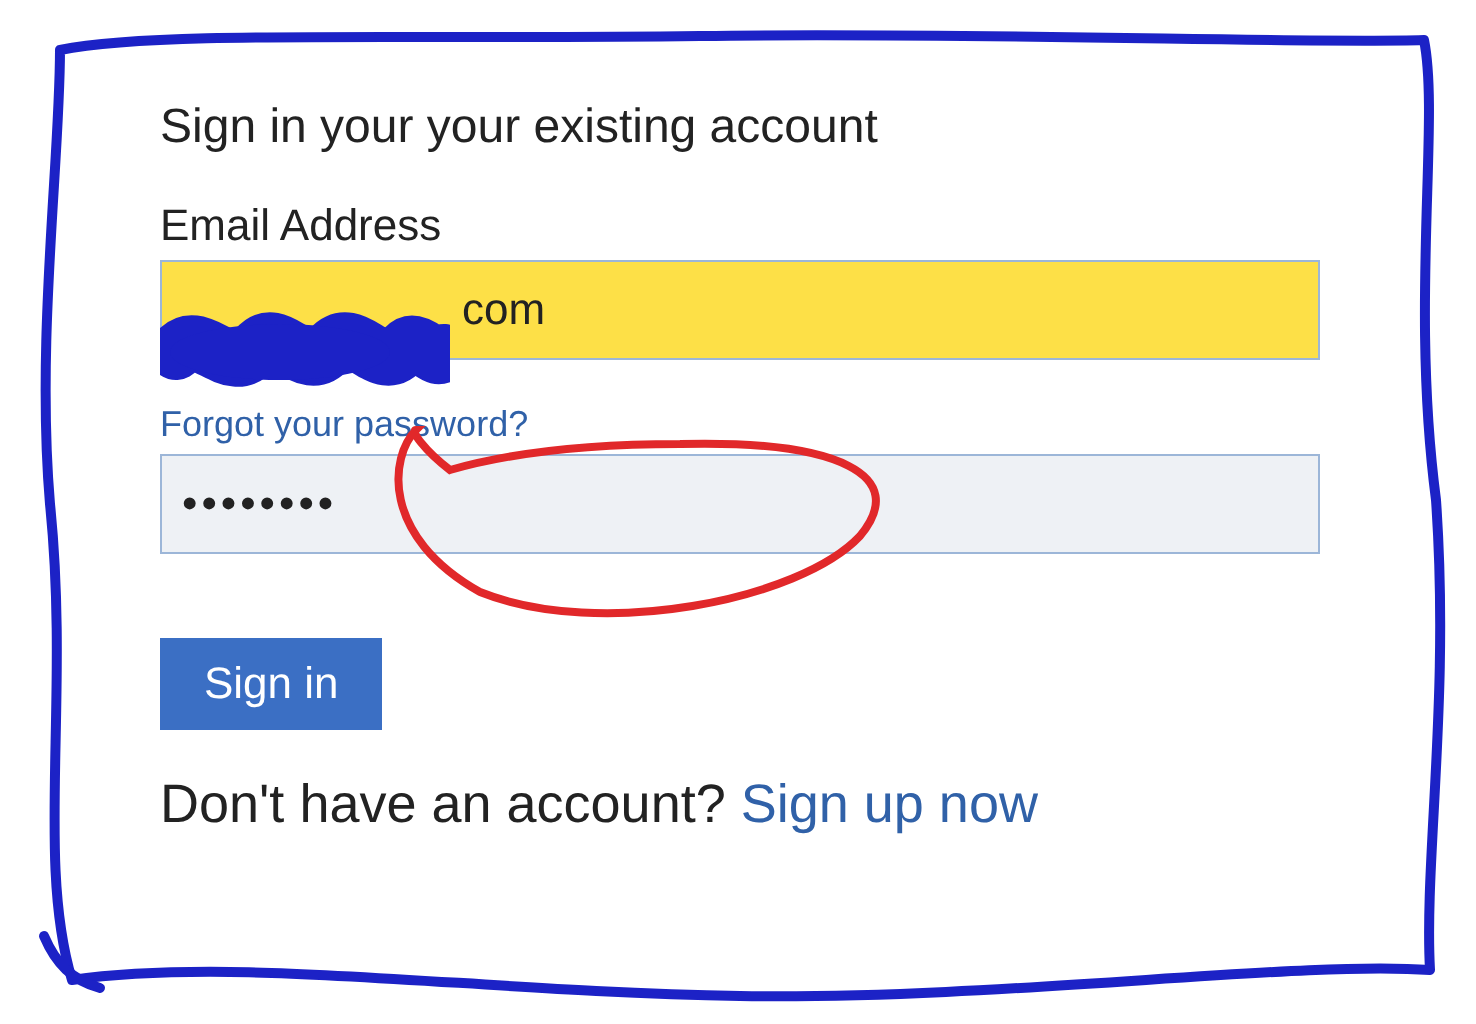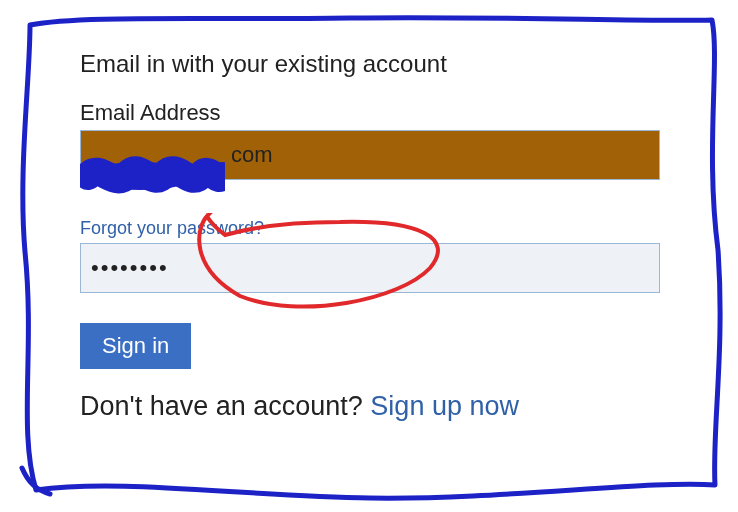--- a/index.html
+++ b/index.html
@@ -29,38 +29,37 @@
       font-size: 24px;
       font-weight: 400;
       color: #222;
       margin-bottom: 22px;
     }
     .label-row {
       display: flex;
       align-items: center;
       gap: 12px;
       margin-bottom: 4px;
-      margin-top: 16px;
     }
     .field-label {
       font-size: 22px;
       color: #222;
       font-weight: 400;
     }
     .link-inline {
       font-size: 18px;
       color: #3061a8;
       text-decoration: none;
       cursor: pointer;
     }
     .text-input {
       width: 100%;
       height: 50px;
       border: 1px solid #9cb6d8;
-      background: #a16207;
+      background: #fde047;
       font-size: 22px;
       padding: 0 10px;
       color: #222;
       outline: none;
       margin-bottom: 22px;
     }
     .text-input.password {
       letter-spacing: 2px;
       background: #eef1f5;
     }
@@ -75,21 +74,21 @@
     }
     .signin-btn {
       display: inline-block;
       background: #3b6fc4;
       color: #fff;
       font-size: 22px;
       font-weight: 400;
       padding: 10px 22px;
       border: none;
       cursor: pointer;
-      margin-top: 8px;
+      margin-top: 20px;
       margin-bottom: 22px;
     }
     .footer-line {
       font-size: 27px;
       color: #222;
     }
     .footer-line .signup-link {
       color: #3061a8;
       cursor: pointer;
       text-decoration: none;
@@ -111,21 +110,21 @@
            C 455 238, 420 220, 340 222 C 300 222, 260 225, 225 235
            C 212 225, 205 215, 208 215 Z" fill="none" stroke="#e1282a" stroke-width="4" stroke-linecap="round"></path>
 </svg>
 
 <svg class="scribble" viewBox="0 0 145 38">
   <path d="M8 20 C 20 5, 35 35, 48 18 C 60 4, 72 34, 85 18 C 98 4, 110 34, 122 18 C 130 10, 138 28, 142 20" fill="none" stroke="#1c22c6" stroke-width="28" stroke-linecap="round"></path>
   <ellipse cx="60" cy="20" rx="55" ry="14" fill="#1c22c6"></ellipse>
 </svg>
 
 <div class="form-wrap">
-  <h1 class="title">Email in with your existing account</h1>
+  <h1 class="title">Sign in your your existing account</h1>
 
   <div class="label-row">
     <label class="field-label">Email Address</label>
   </div>
   <input type="text" class="text-input" style="padding-left: 150px;" value="com">
 
   <div class="label-row">
     <a class="link-inline">Forgot your password?</a>
   </div>
   <input type="password" class="text-input password" value="••••••••" style="">

